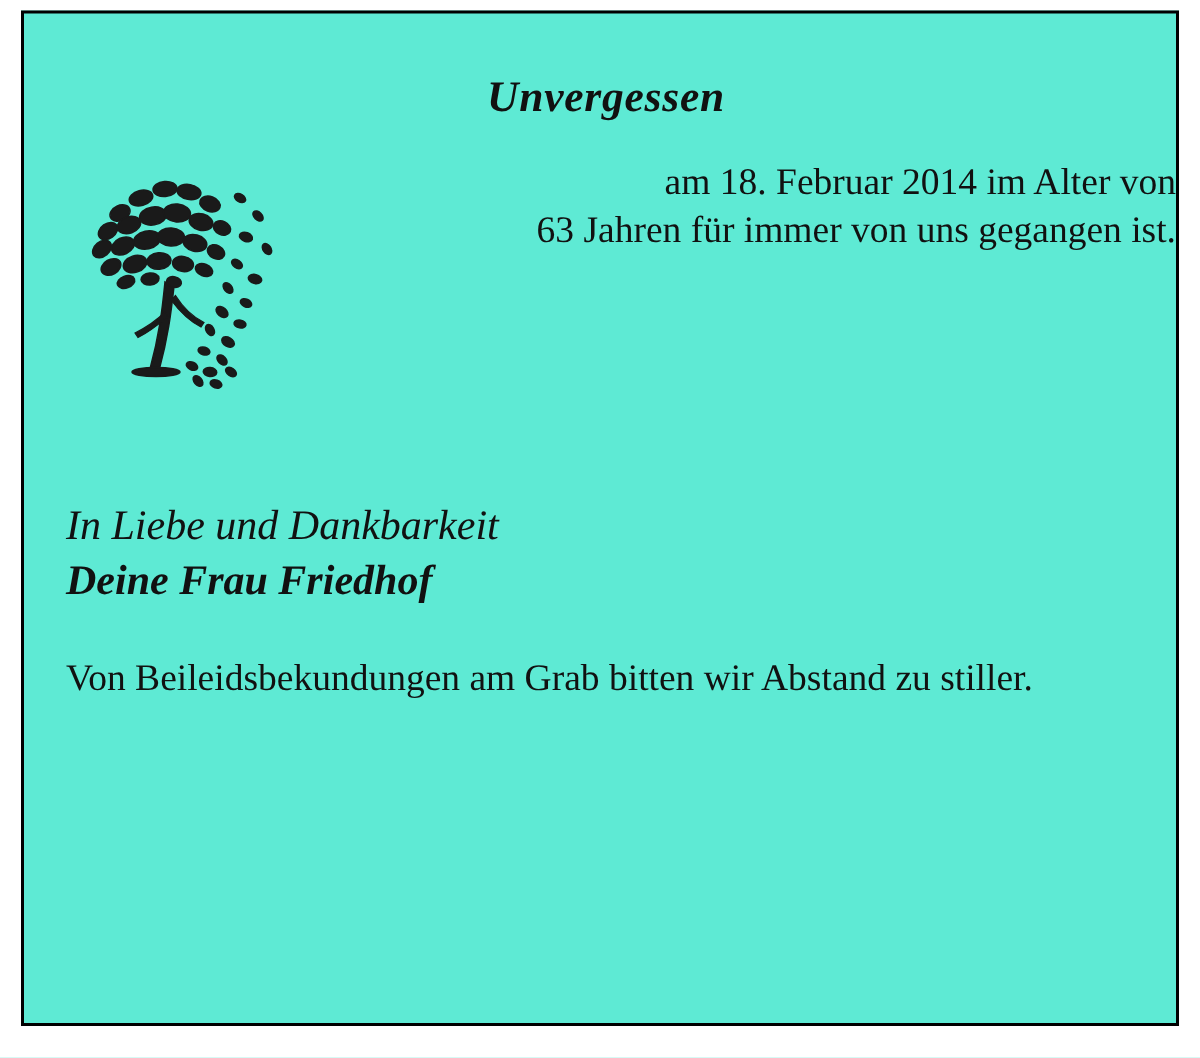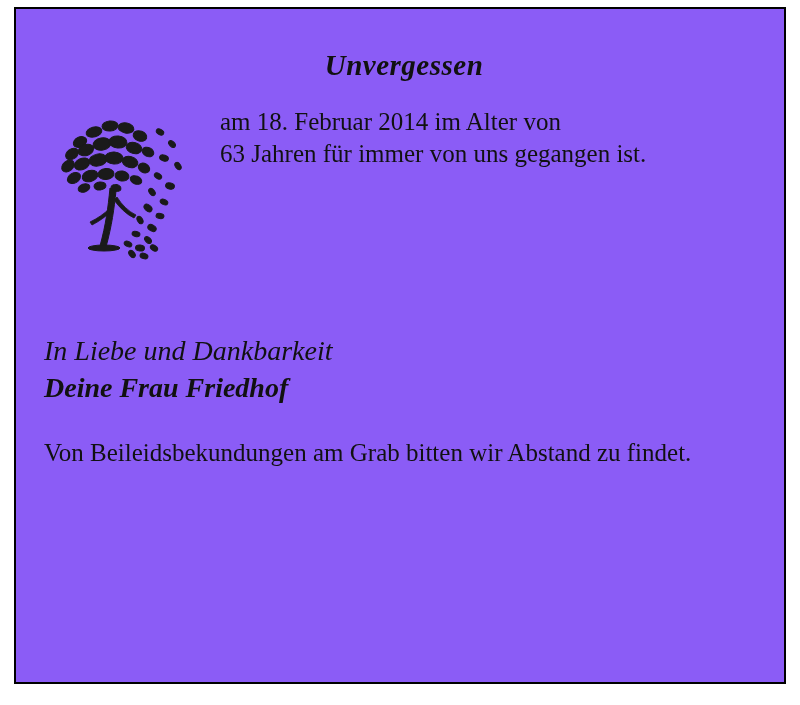--- a/index.html
+++ b/index.html
@@ -13,21 +13,21 @@
     font-family: "Liberation Serif", serif;
     color: #111111;
     overflow: hidden;
   }
   .obituary {
     position: relative;
     width: 772px;
     height: 677px;
     margin: 7px auto 0 auto;
     border: 2px solid #000000;
-    background: #8b5cf6;
+    background: #5eead4;
     box-sizing: border-box;
     padding: 0;
   }
   .headline {
     text-align: center;
     font-style: italic;
     font-weight: bold;
     font-size: 29px;
     letter-spacing: 0.5px;
     margin-top: 40px;
@@ -60,20 +60,21 @@
     letter-spacing: 0.5px;
     line-height: 1.05;
     margin: 0;
     padding-left: 8px;
   }
   .date-line {
     font-size: 25px;
     line-height: 1.28;
     margin-top: 14px;
     padding-left: 4px;
+    text-align: right;
   }
   .family-block {
     margin-top: 44px;
     margin-left: 28px;
     font-size: 28px;
     line-height: 1.33;
     font-style: italic;
   }
   .family-block .bold {
     font-weight: bold;
@@ -177,16 +178,16 @@
     </div>
 
   </div>
 
   <div class="family-block">
     <div>In Liebe und Dankbarkeit</div>
     <div class="bold">Deine Frau Friedhof</div>
   </div>
 
   <div class="service-block">
-    <p class="para-2">Von Beileidsbekundungen am Grab bitten wir Abstand zu findet.</p>
+    <p class="para-2">Von Beileidsbekundungen am Grab bitten wir Abstand zu stiller.</p>
   </div>
 
 </div>
 
 </body></html>

